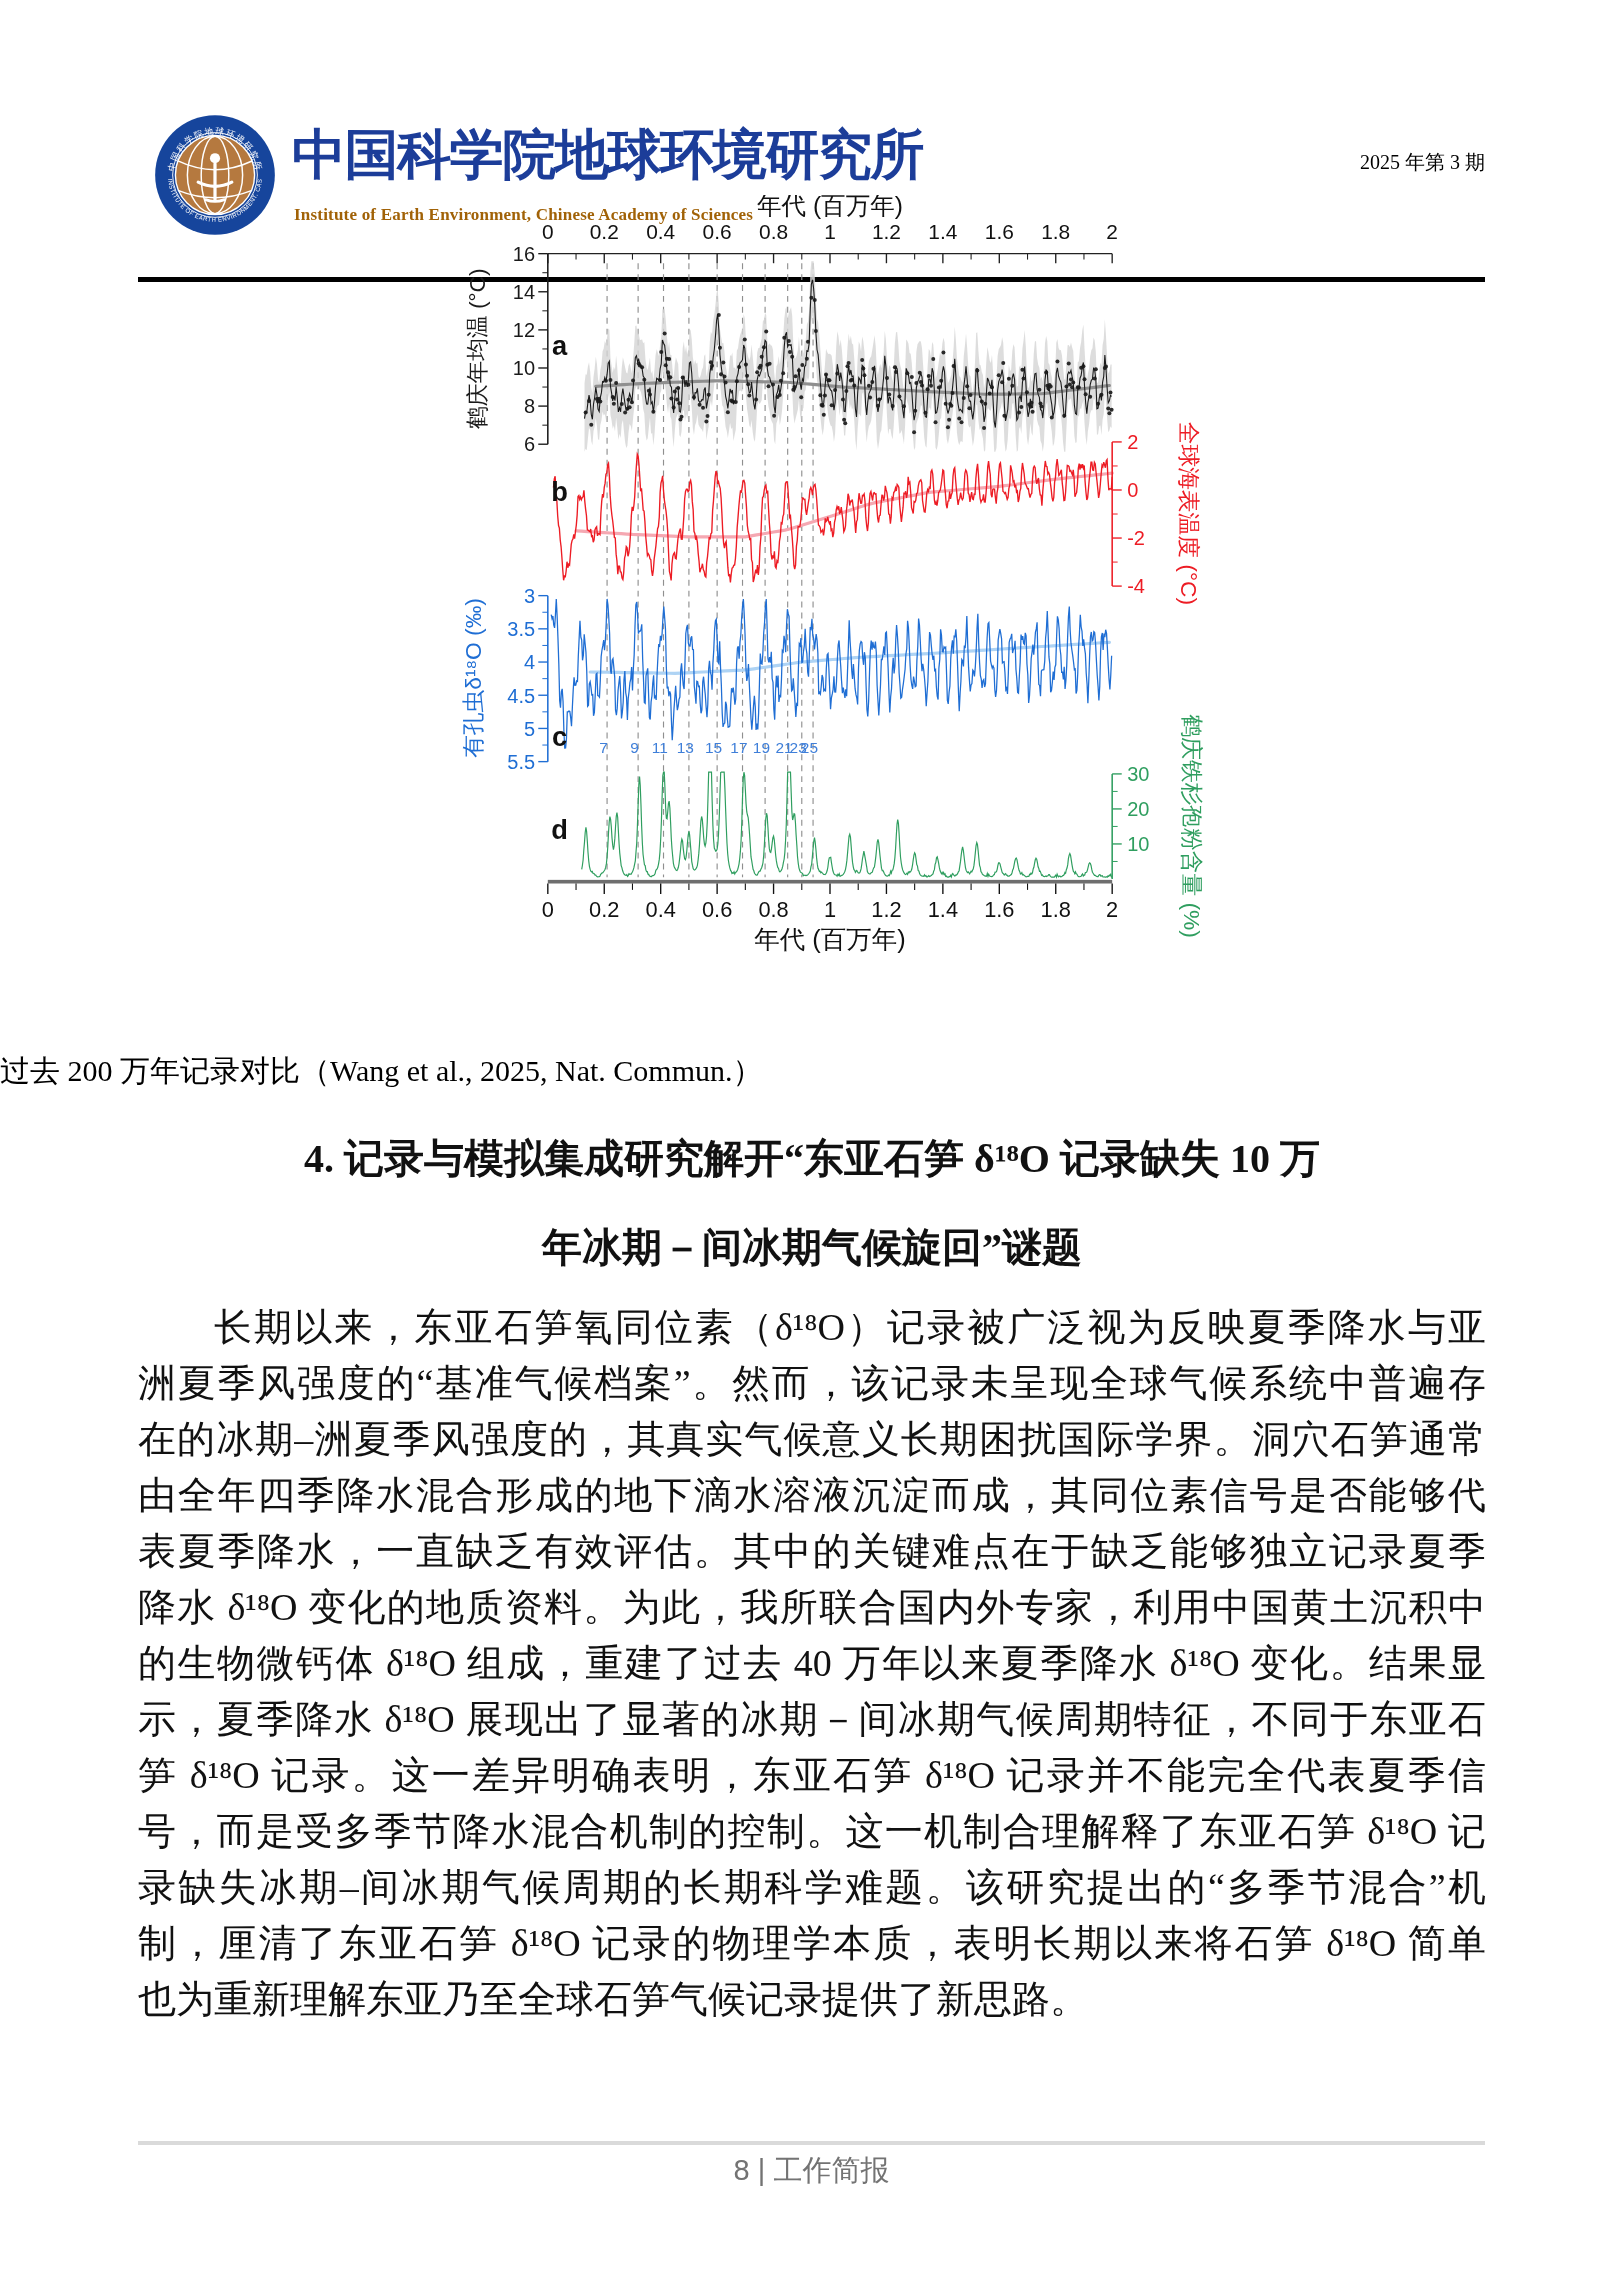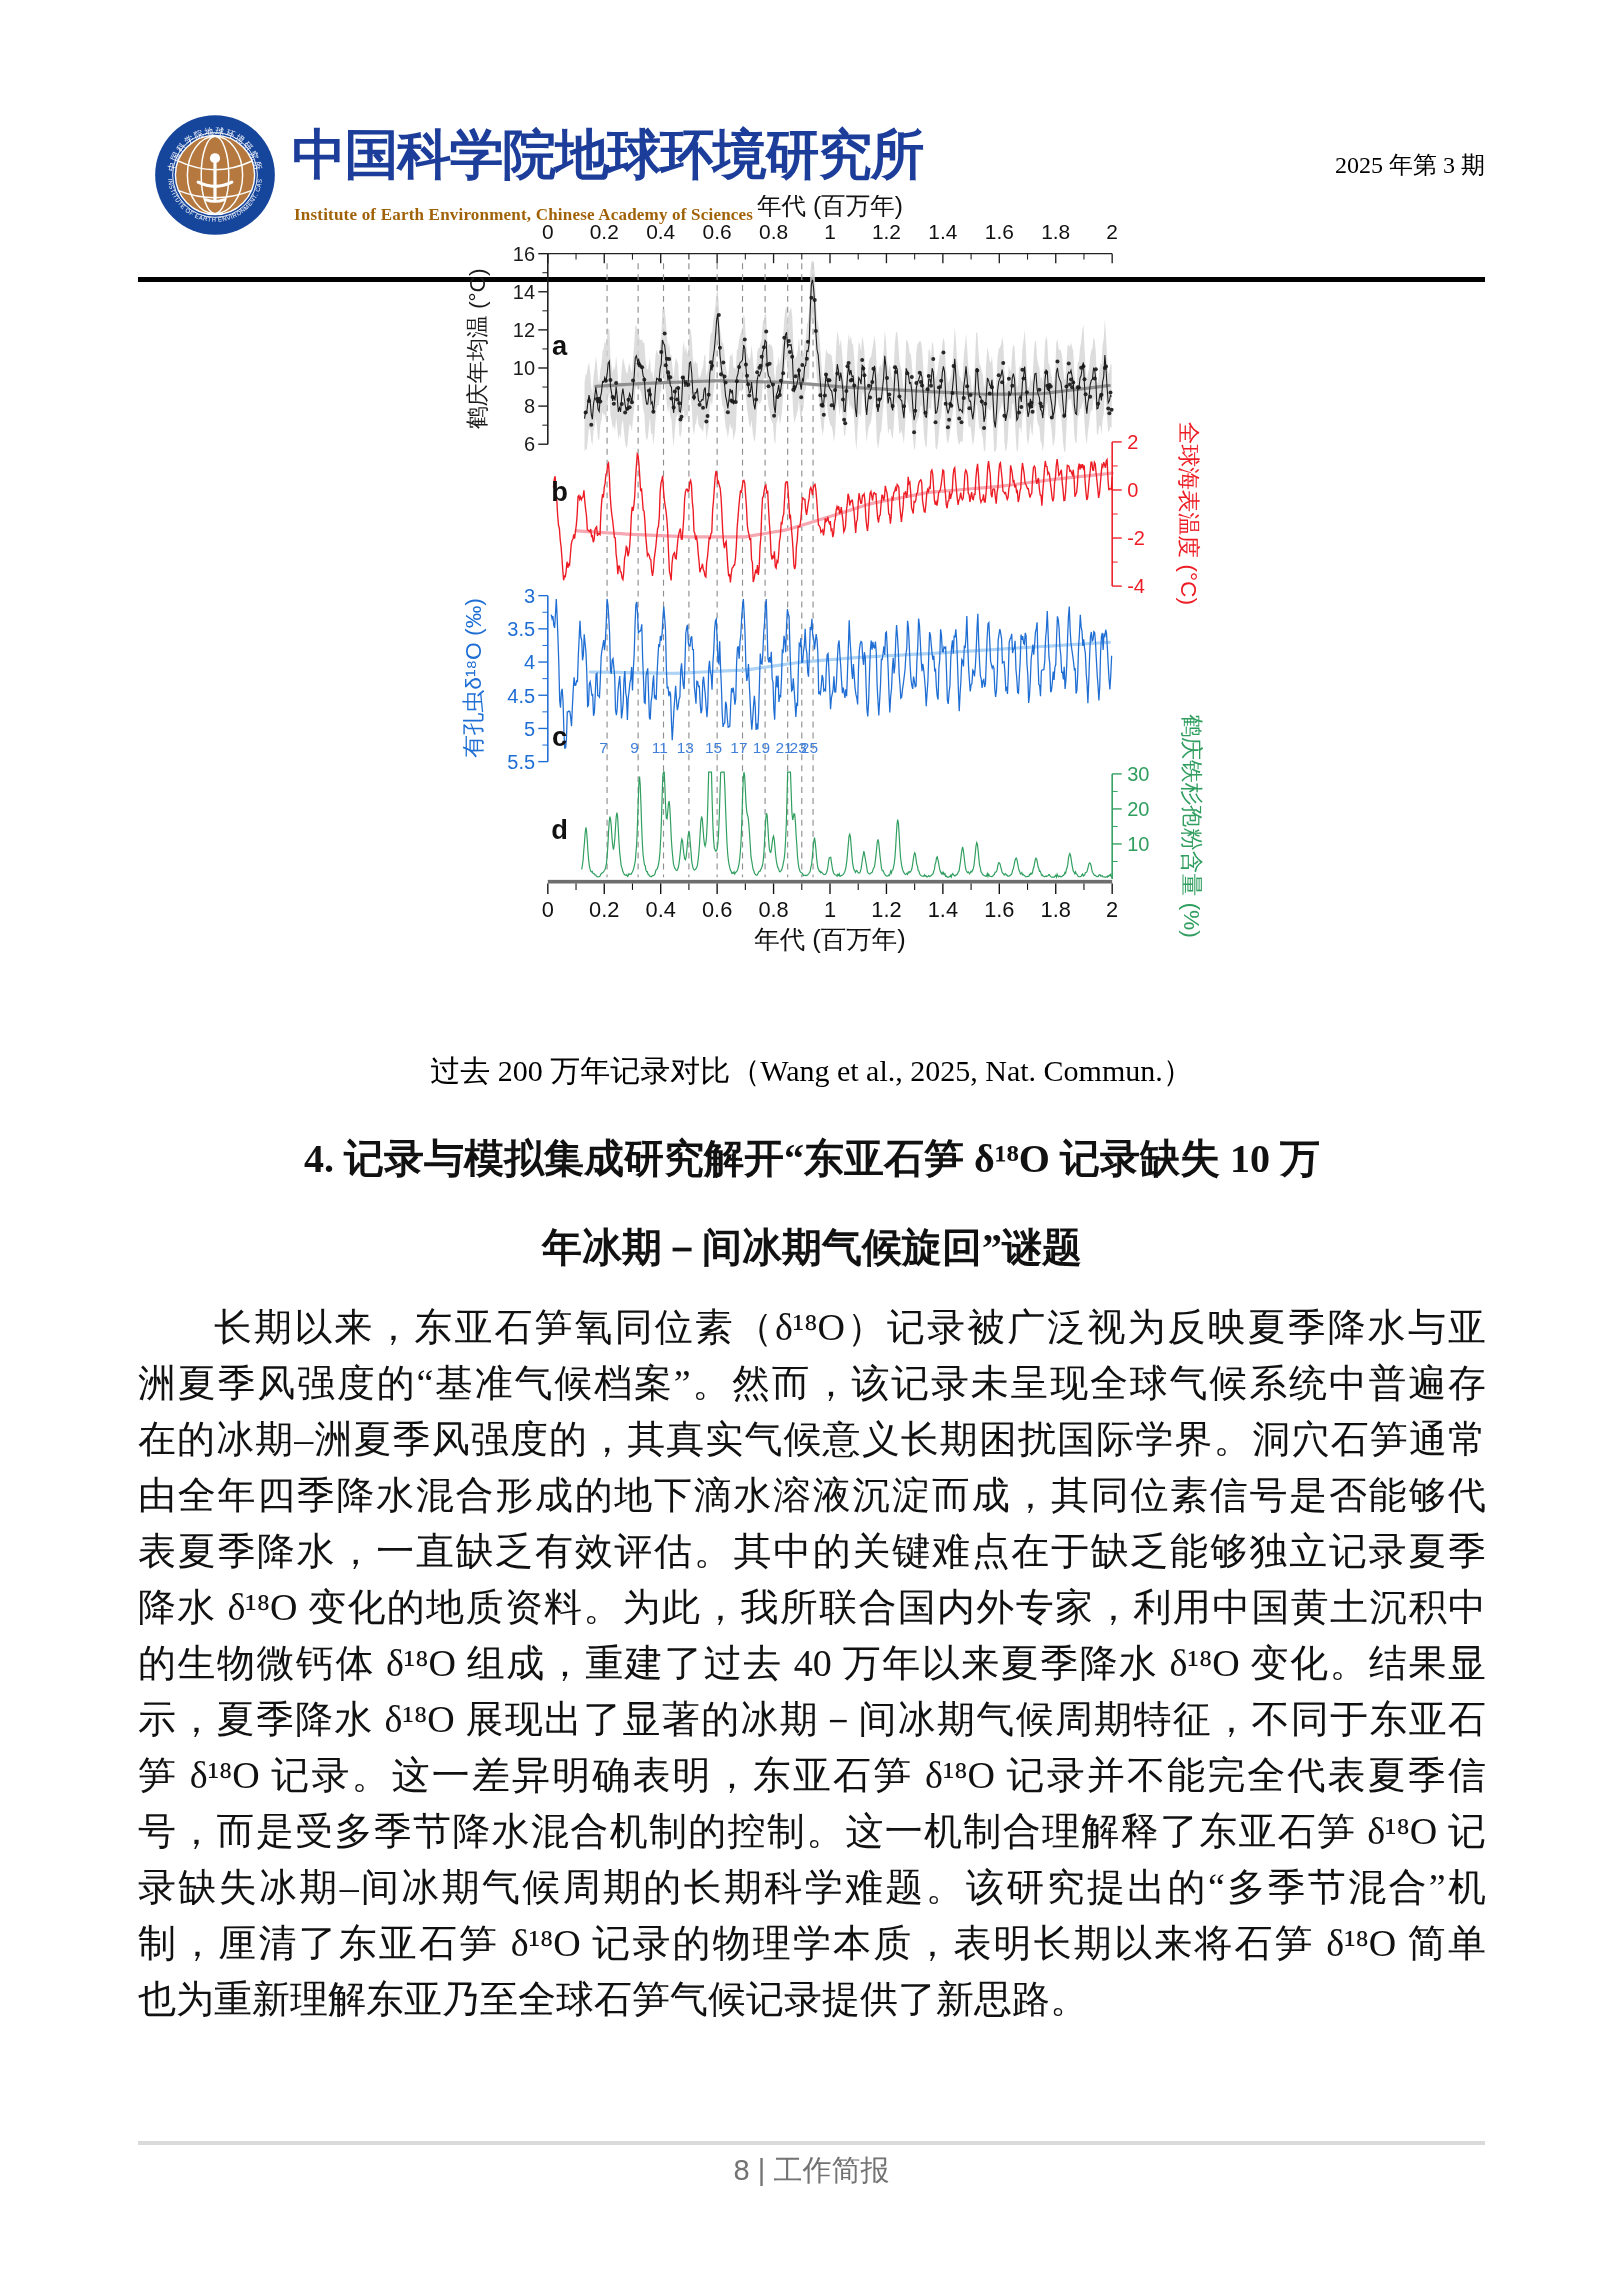--- a/index.html
+++ b/index.html
@@ -5,25 +5,25 @@
   html,body{margin:0;padding:0;background:#ffffff;}
   body{position:relative;width:1623px;height:2296px;overflow:hidden;
        font-family:"Liberation Serif","DejaVu Serif",serif;color:#111;}
   .abs{position:absolute;}
   
   #emblem{left:154px;top:114px;width:122px;height:122px;}
   #logo-title-zh{left:292px;top:119px;font-size:54px;font-weight:bold;
        color:#1c3d99;letter-spacing:-1.4px;white-space:nowrap;}
   #logo-title-en{left:294px;top:205px;font-size:17px;font-weight:600;
        color:#a16207;white-space:nowrap;letter-spacing:0.2px;}
-  #issue-label{right:138px;top:149px;font-size:24px;color:#000;}
+  #issue-label{right:138px;top:149px;font-size:20px;color:#000;}
   #header-rule{left:138px;right:138px;top:277px;height:5px;background:#000;}
   
   #record-figure{left:455px;top:195px;width:755px;height:764px;}
-  #figure-caption{left:0;top:1051px;width:100%;text-align:center;
+  #figure-caption{left:0;top:1051px;width:100%;
        font-size:30px;color:#000;}
   
   #section-heading{left:138px;top:1114px;width:1348px;text-align:center;
        font-size:40px;font-weight:bold;line-height:89px;}
   
   #body-text{left:138px;top:1299px;width:1348px;font-size:38px;line-height:56px;}
   .body-line{height:56px;white-space:nowrap;text-align:justify;
        text-align-last:justify;text-justify:inter-character;overflow:visible;}
   .body-line.first{text-indent:76px;}
   .body-line.last{text-align:left;text-align-last:left;}

